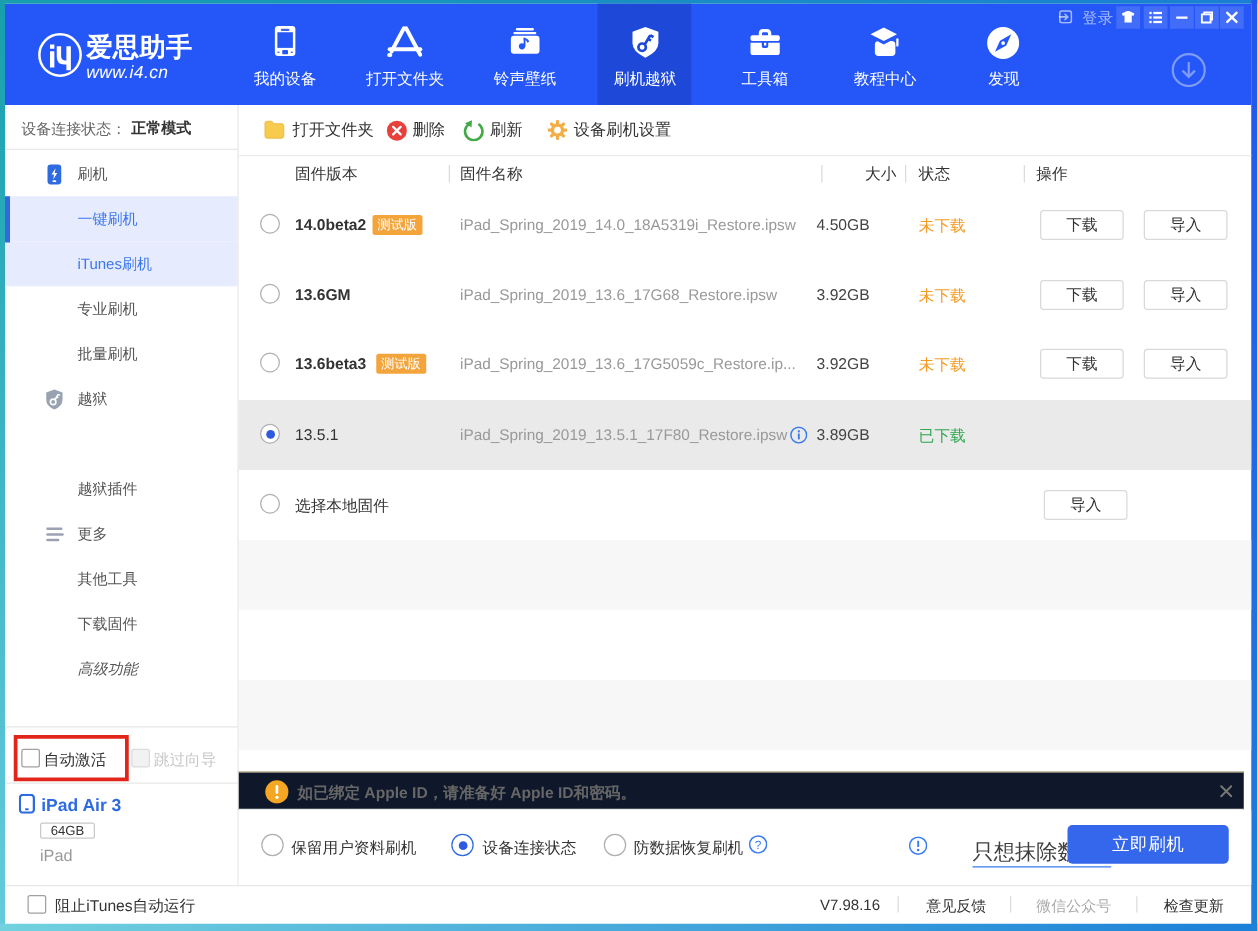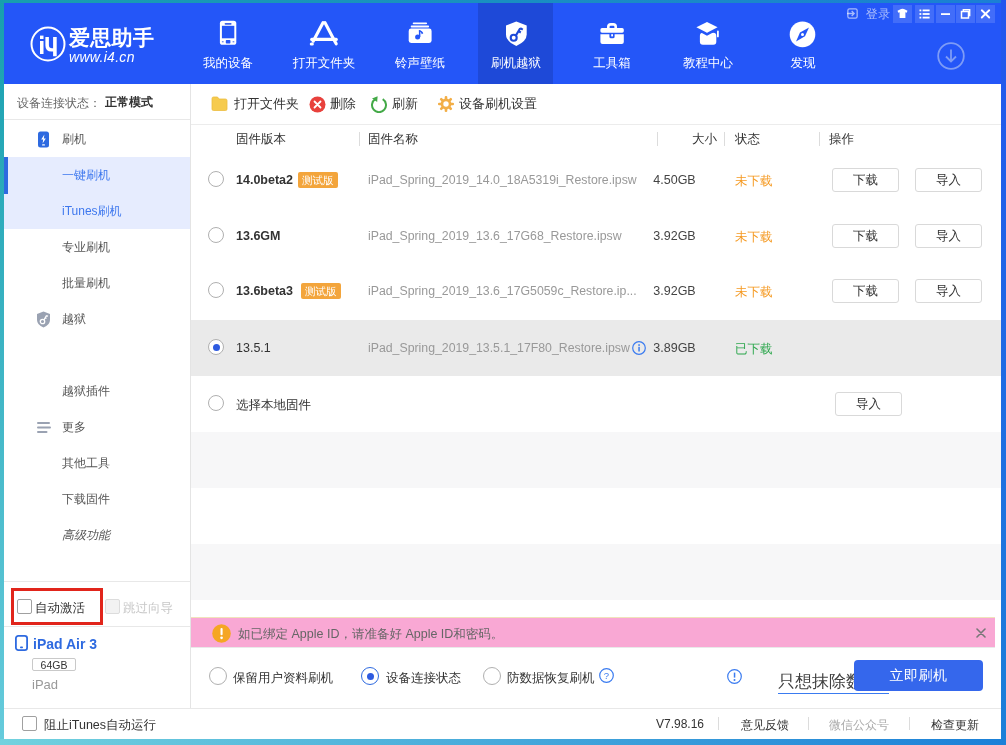--- a/index.html
+++ b/index.html
@@ -54,21 +54,21 @@
 .radio.big.on { border-color:#2e6ae0; }
 .radio.big.on::after { left:4.5px; top:4.5px; width:7px; height:7px; }
 .ver { position:absolute; left:45px; top:20.5px; font-size:12.5px; font-weight:bold; color:#333; }
 .beta { position:absolute; top:20px; height:16px; line-height:16px; padding:0 4px; background:#f3a53c; color:#fff; font-size:10.5px; border-radius:2px; }
 .fname { position:absolute; left:177px; top:21px; font-size:12.3px; color:#999; }
 .size { position:absolute; left:440px; top:21px; width:87px; text-align:center; font-size:12.5px; color:#444; }
 .stat { position:absolute; left:544px; top:21px; font-size:12.5px; }
 .btn { position:absolute; top:16px; width:67px; height:24px; line-height:22px; text-align:center; border:1px solid #d9d9d9; border-radius:3px; background:#fff; font-size:12.5px; color:#333; }
 .stripe { position:absolute; left:0; width:810px; height:56px; background:#f7f7f8; }
 
-#warn { left:0; top:533px; width:804px; height:31px; background:#f9a8d4; border-top:1px solid #f0e3bb; border-bottom:1px solid #e9e9e9; }
+#warn { left:0; top:533px; width:804px; height:31px; background:#0f172a; border-top:1px solid #f0e3bb; border-bottom:1px solid #e9e9e9;font-weight:bold; }
 
 #actions { left:0; top:564px; width:810px; height:60px; background:#fff; }
 .rlabel { position:absolute; top:22px; font-size:12.5px; color:#333; }
 #flashbtn { position:absolute; left:663px; top:12px; width:129px; height:31px; background:#3567ec; border-radius:4px; color:#fff; font-size:14px; text-align:center; line-height:31px; letter-spacing:0.5px; }
 
 #bottombar { left:4px; top:708px; width:997px; height:31px; background:#fff; border-top:1px solid #e8e8e8; }
 .bsep { position:absolute; top:9px; width:1px; height:13px; background:#dcdcdc; }
 .btext { position:absolute; top:9px; font-size:12px; color:#333; }
 </style>
 </head>

